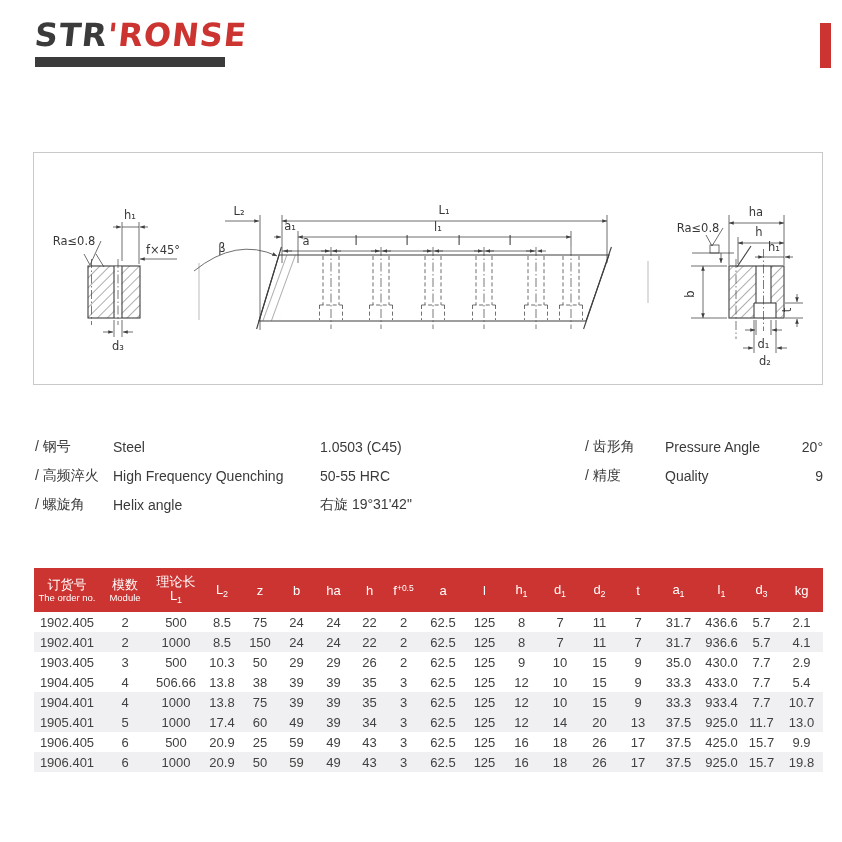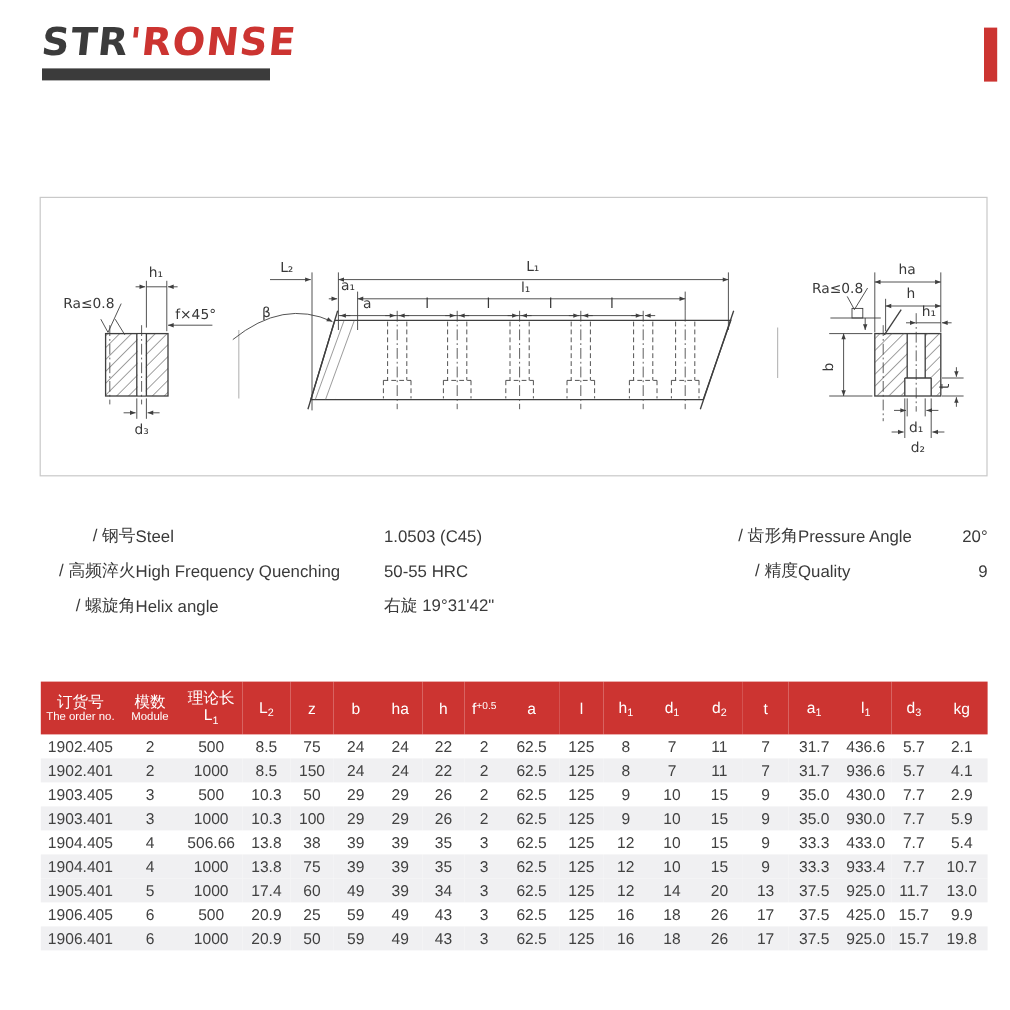--- a/index.html
+++ b/index.html
@@ -17,35 +17,35 @@
     font-size:32px;letter-spacing:1px;transform:skewX(-6deg);white-space:nowrap;}
   .logo-str{color:var(--dark);}
   .logo-ronse{color:var(--accent);}
   .logo-bar{width:190px;height:10px;background:var(--dark);margin-top:3px;}
   .title{position:absolute;right:30px;top:20px;text-align:right;}
   .title-zh{font-size:21px;font-weight:bold;color:#333;}
   .title-en{font-size:12.5px;color:#3f3f3f;margin-top:3px;}
   .tbar{position:absolute;left:820px;top:23px;width:11px;height:45px;background:var(--accent);}
 
   
-  .drawing-box{position:absolute;left:33px;top:164px;width:790px;height:233px;border:1px solid var(--border);}
+  .drawing-box{position:absolute;left:33px;top:152px;width:790px;height:233px;border:1px solid var(--border);}
   .drawing-box svg{display:block;}
   .ln{stroke:var(--line);stroke-width:1.1;}
   .dim{stroke:var(--line);stroke-width:0.75;fill:none;}
   .dash{stroke-dasharray:4 2.6;}
   .cl{stroke:var(--line);stroke-width:0.7;stroke-dasharray:9 2.5 1.5 2.5;fill:none;}
   .lbl{font-family:"DejaVu Sans",sans-serif;font-size:11.5px;fill:#383838;}
 
   
   .specs{position:absolute;left:33px;top:432px;width:790px;height:100px;font-size:14px;color:#3a3a3a;}
   .spec-col{position:absolute;top:0;}
   .spec-col.left{left:2px;width:520px;}
   .spec-col.right{left:552px;width:238px;}
   .spec-row{display:flex;align-items:center;height:29px;}
-  .s-zh{flex:0 0 78px;text-align:right;}
+  .s-zh{flex:0 0 78px;}
   .left .s-en{flex:0 0 207px;}
   .right .s-zh{flex:0 0 80px;}
   .right .s-en{flex:0 0 110px;}
   .s-val{white-space:nowrap;}
   .right .s-val{margin-left:auto;text-align:right;}
 
   
   .data-table{position:absolute;left:34px;top:568px;width:789px;border-collapse:collapse;table-layout:fixed;}
   .data-table th{background:var(--accent);color:#fff;font-weight:normal;height:44px;
     vertical-align:middle;text-align:center;font-size:13px;padding:0;}
@@ -399,41 +399,20 @@
           <td>125</td>
           <td>9</td>
           <td>10</td>
           <td>15</td>
           <td>9</td>
           <td>35.0</td>
           <td>430.0</td>
           <td>7.7</td>
           <td>2.9</td>
         </tr>
-        <tr class="alt">
-          <td>1903.401</td>
-          <td>3</td>
-          <td>1000</td>
-          <td>10.3</td>
-          <td>100</td>
-          <td>29</td>
-          <td>29</td>
-          <td>26</td>
-          <td>2</td>
-          <td>62.5</td>
-          <td>125</td>
-          <td>9</td>
-          <td>10</td>
-          <td>15</td>
-          <td>9</td>
-          <td>35.0</td>
-          <td>930.0</td>
-          <td>7.7</td>
-          <td>5.9</td>
-        </tr>
         <tr>
           <td>1904.405</td>
           <td>4</td>
           <td>506.66</td>
           <td>13.8</td>
           <td>38</td>
           <td>39</td>
           <td>39</td>
           <td>35</td>
           <td>3</td>

